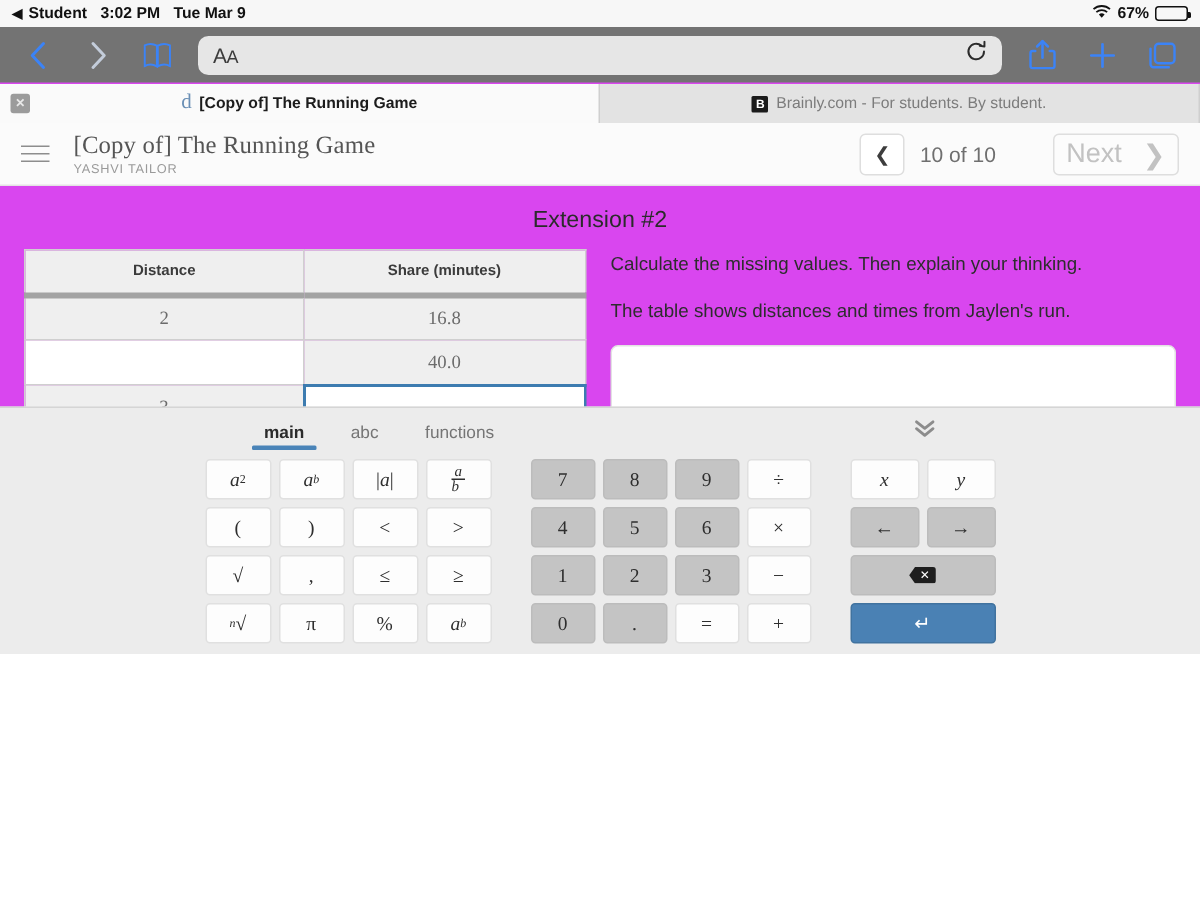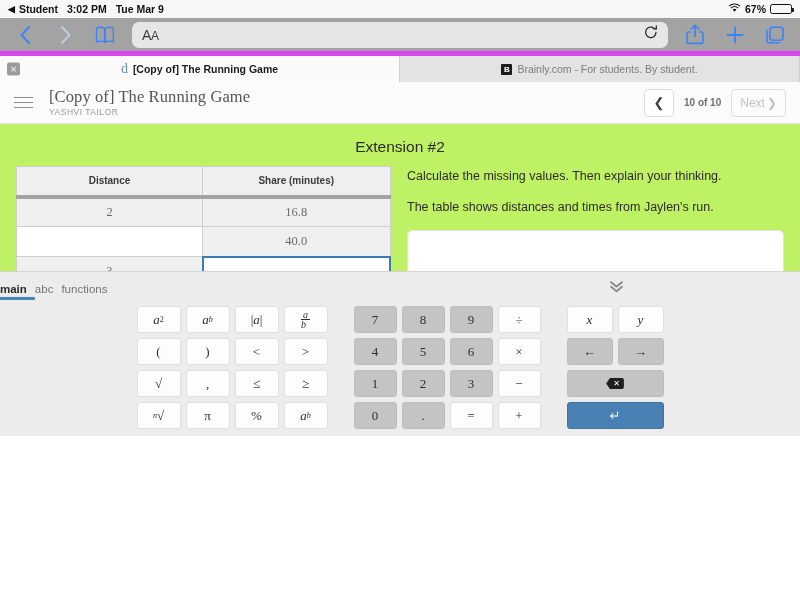--- a/index.html
+++ b/index.html
@@ -33,26 +33,26 @@
   }
   .battery::after {
     content: ""; position: absolute; right: -3px; top: 3px;
     width: 1.6px; height: 4px; background: #111; border-radius: 0 1px 1px 0;
   }
   .battery-fill { height: 100%; width: 67%; background: #111; border-radius: 1px; }
 
   
   .toolbar {
     height: 38px;
-    background: #a3a3a3;
+    background: #737373;
     display: flex;
     align-items: center;
     padding: 0 12px;
     gap: 14px;
-    border-bottom: 5px solid #d946ef;
+    border-bottom: 1px solid #d946ef;
   }
   .tb-icon {
     color: #3b83f7; display: flex; align-items: center; justify-content: center;
     width: 26px; height: 26px; flex: none;
   }
   .tb-icon.disabled { color: #c3ccda; }
   .urlbar {
     flex: 1; height: 26px; background: #e6e6e6; border-radius: 7px;
     display: flex; align-items: center; position: relative;
     padding: 0 10px;
@@ -104,25 +104,25 @@
     font-family: "Liberation Serif", serif;
     font-size: 16.5px; color: #555; letter-spacing: 0.1px;
   }
   .hsub { font-size: 8.5px; color: #9a9a9a; letter-spacing: 0.5px; margin-top: 2px; }
   .navgroup { margin-left: auto; display: flex; align-items: center; gap: 10px; }
   .navbtn {
     height: 28px; min-width: 30px; border: 1px solid #dedede; background: #fff;
     border-radius: 4px; display: flex; align-items: center; justify-content: center;
     font-size: 13px; color: #3d3d3d; padding: 0 8px;
   }
-  .navbtn.next { color: #c2c2c2; background: #fcfcfc; gap: 2px; font-size: 12px; }
-  .pagecount { font-size: 10px; color: #6f6f6f; font-weight: bold; }
-
-  
-  .screen { height: 312px; background: #bef264; position: relative; }
+  .navbtn.next { color: #c2c2c2; background: #fcfcfc; gap: 14px; font-size: 18px; margin-left: 28px; }
+  .pagecount { font-size: 14px; color: #6f6f6f; }
+
+  
+  .screen { height: 312px; background: #d946ef; position: relative; }
   .slide-title {
     text-align: center; font-size: 15.5px; color: #2b2b2b;
     padding: 14px 0 10px;
   }
   .columns { display: flex; padding: 0 16px; gap: 16px; }
 
   
   .tbl { width: 375px; border-collapse: collapse; table-layout: fixed; }
   .tbl th, .tbl td {
     border: 1px solid #cfcfcf; height: 30px; text-align: center;
@@ -162,22 +162,22 @@
     margin-left: auto; background: #a8bed6; color: #e9f0f7; border: none;
     border-radius: 4px; height: 28px; padding: 0 16px; font-size: 12.5px;
   }
 
   
   .keyboard {
     position: absolute; left: 0; right: 0; bottom: 0;
     height: 165px; background: #ececec; border-top: 1px solid #d5d5d5;
   }
   .kbtabs {
-    height: 28px; display: flex; align-items: flex-end; gap: 8px;
-    position: relative;
+    height: 28px; display: flex; align-items: flex-end; gap: 31px;
+    padding-left: 176px; position: relative;
   }
   .kbtab { font-size: 11.5px; color: #757575; padding-bottom: 5px; position: relative; }
   .kbtab.active { color: #2b2b2b; font-weight: bold; }
   .kbtab.active::after {
     content: ""; position: absolute; left: -8px; right: -8px; bottom: 0;
     height: 3px; background: #4a84b8; border-radius: 1px;
   }
   .collapse-icon {
     position: absolute; left: 608px; bottom: 4px; color: #8c8c8c;
     font-size: 15px; line-height: 1;

